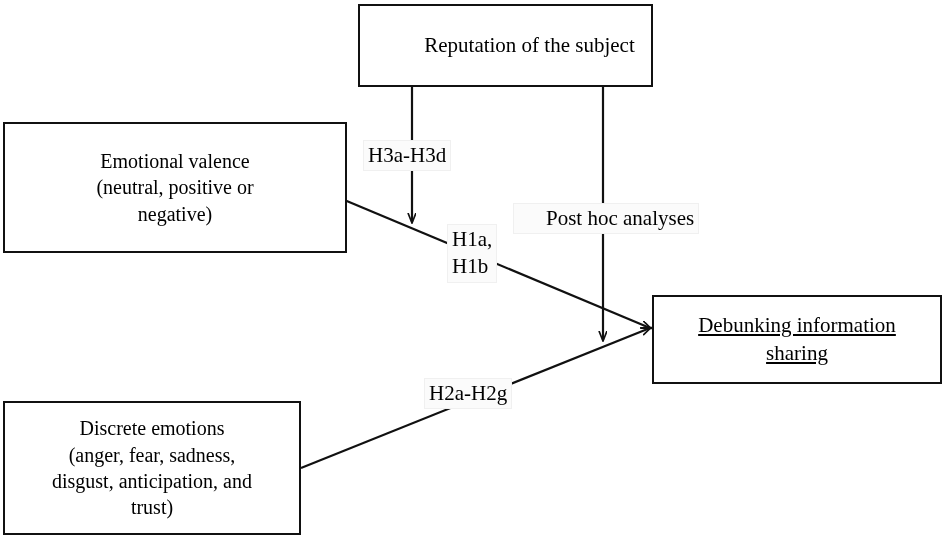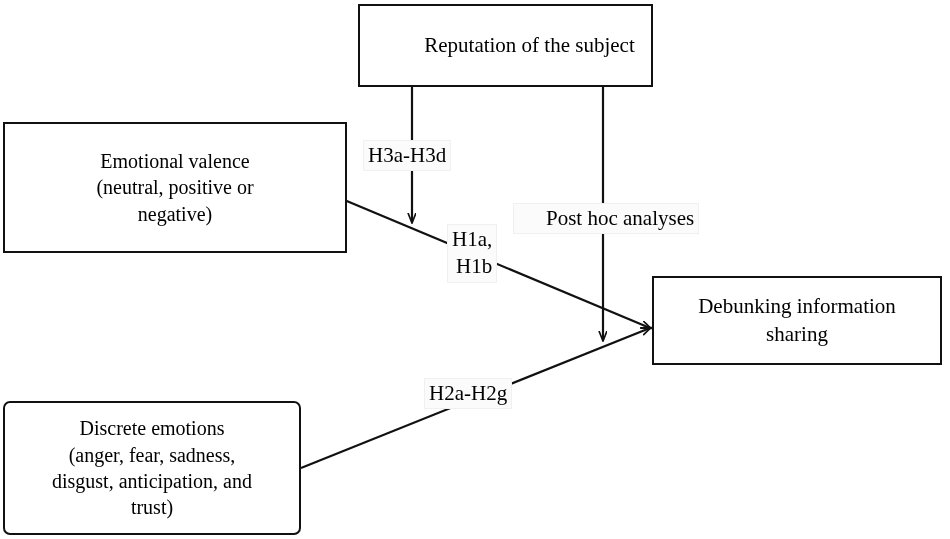--- a/index.html
+++ b/index.html
@@ -54,48 +54,48 @@
     width: 344px;
     height: 131px;
     font-size: 20px;
   }
   #node-discrete-emotions {
     left: 3px;
     top: 401px;
     width: 298px;
     height: 134px;
     font-size: 20px;
-    border-radius: 7px;
   }
   #node-debunking {
     left: 652px;
-    top: 276px;
+    top: 295px;
     width: 290px;
     height: 89px;
     font-size: 21px;
+    text-decoration: underline;
   }
   .edge-label {
     position: absolute;
     background: #fbfbfb;
     border: 1px solid #f0f0f0;
     color: #000000;
     font-size: 21px;
     line-height: 1.3;
     padding: 1px 4px;
     white-space: pre-line;
     text-align: left;
   }
   #label-h3 {
     left: 363px;
     top: 140px;
   }
   #label-h1 {
     left: 447px;
     top: 224px;
-    text-align: right;
+    text-align: left;
   }
   #label-posthoc {
     left: 513px;
     top: 203px;
     padding-left: 32px;
   }
   #label-h2 {
     left: 424px;
     top: 378px;
   }

